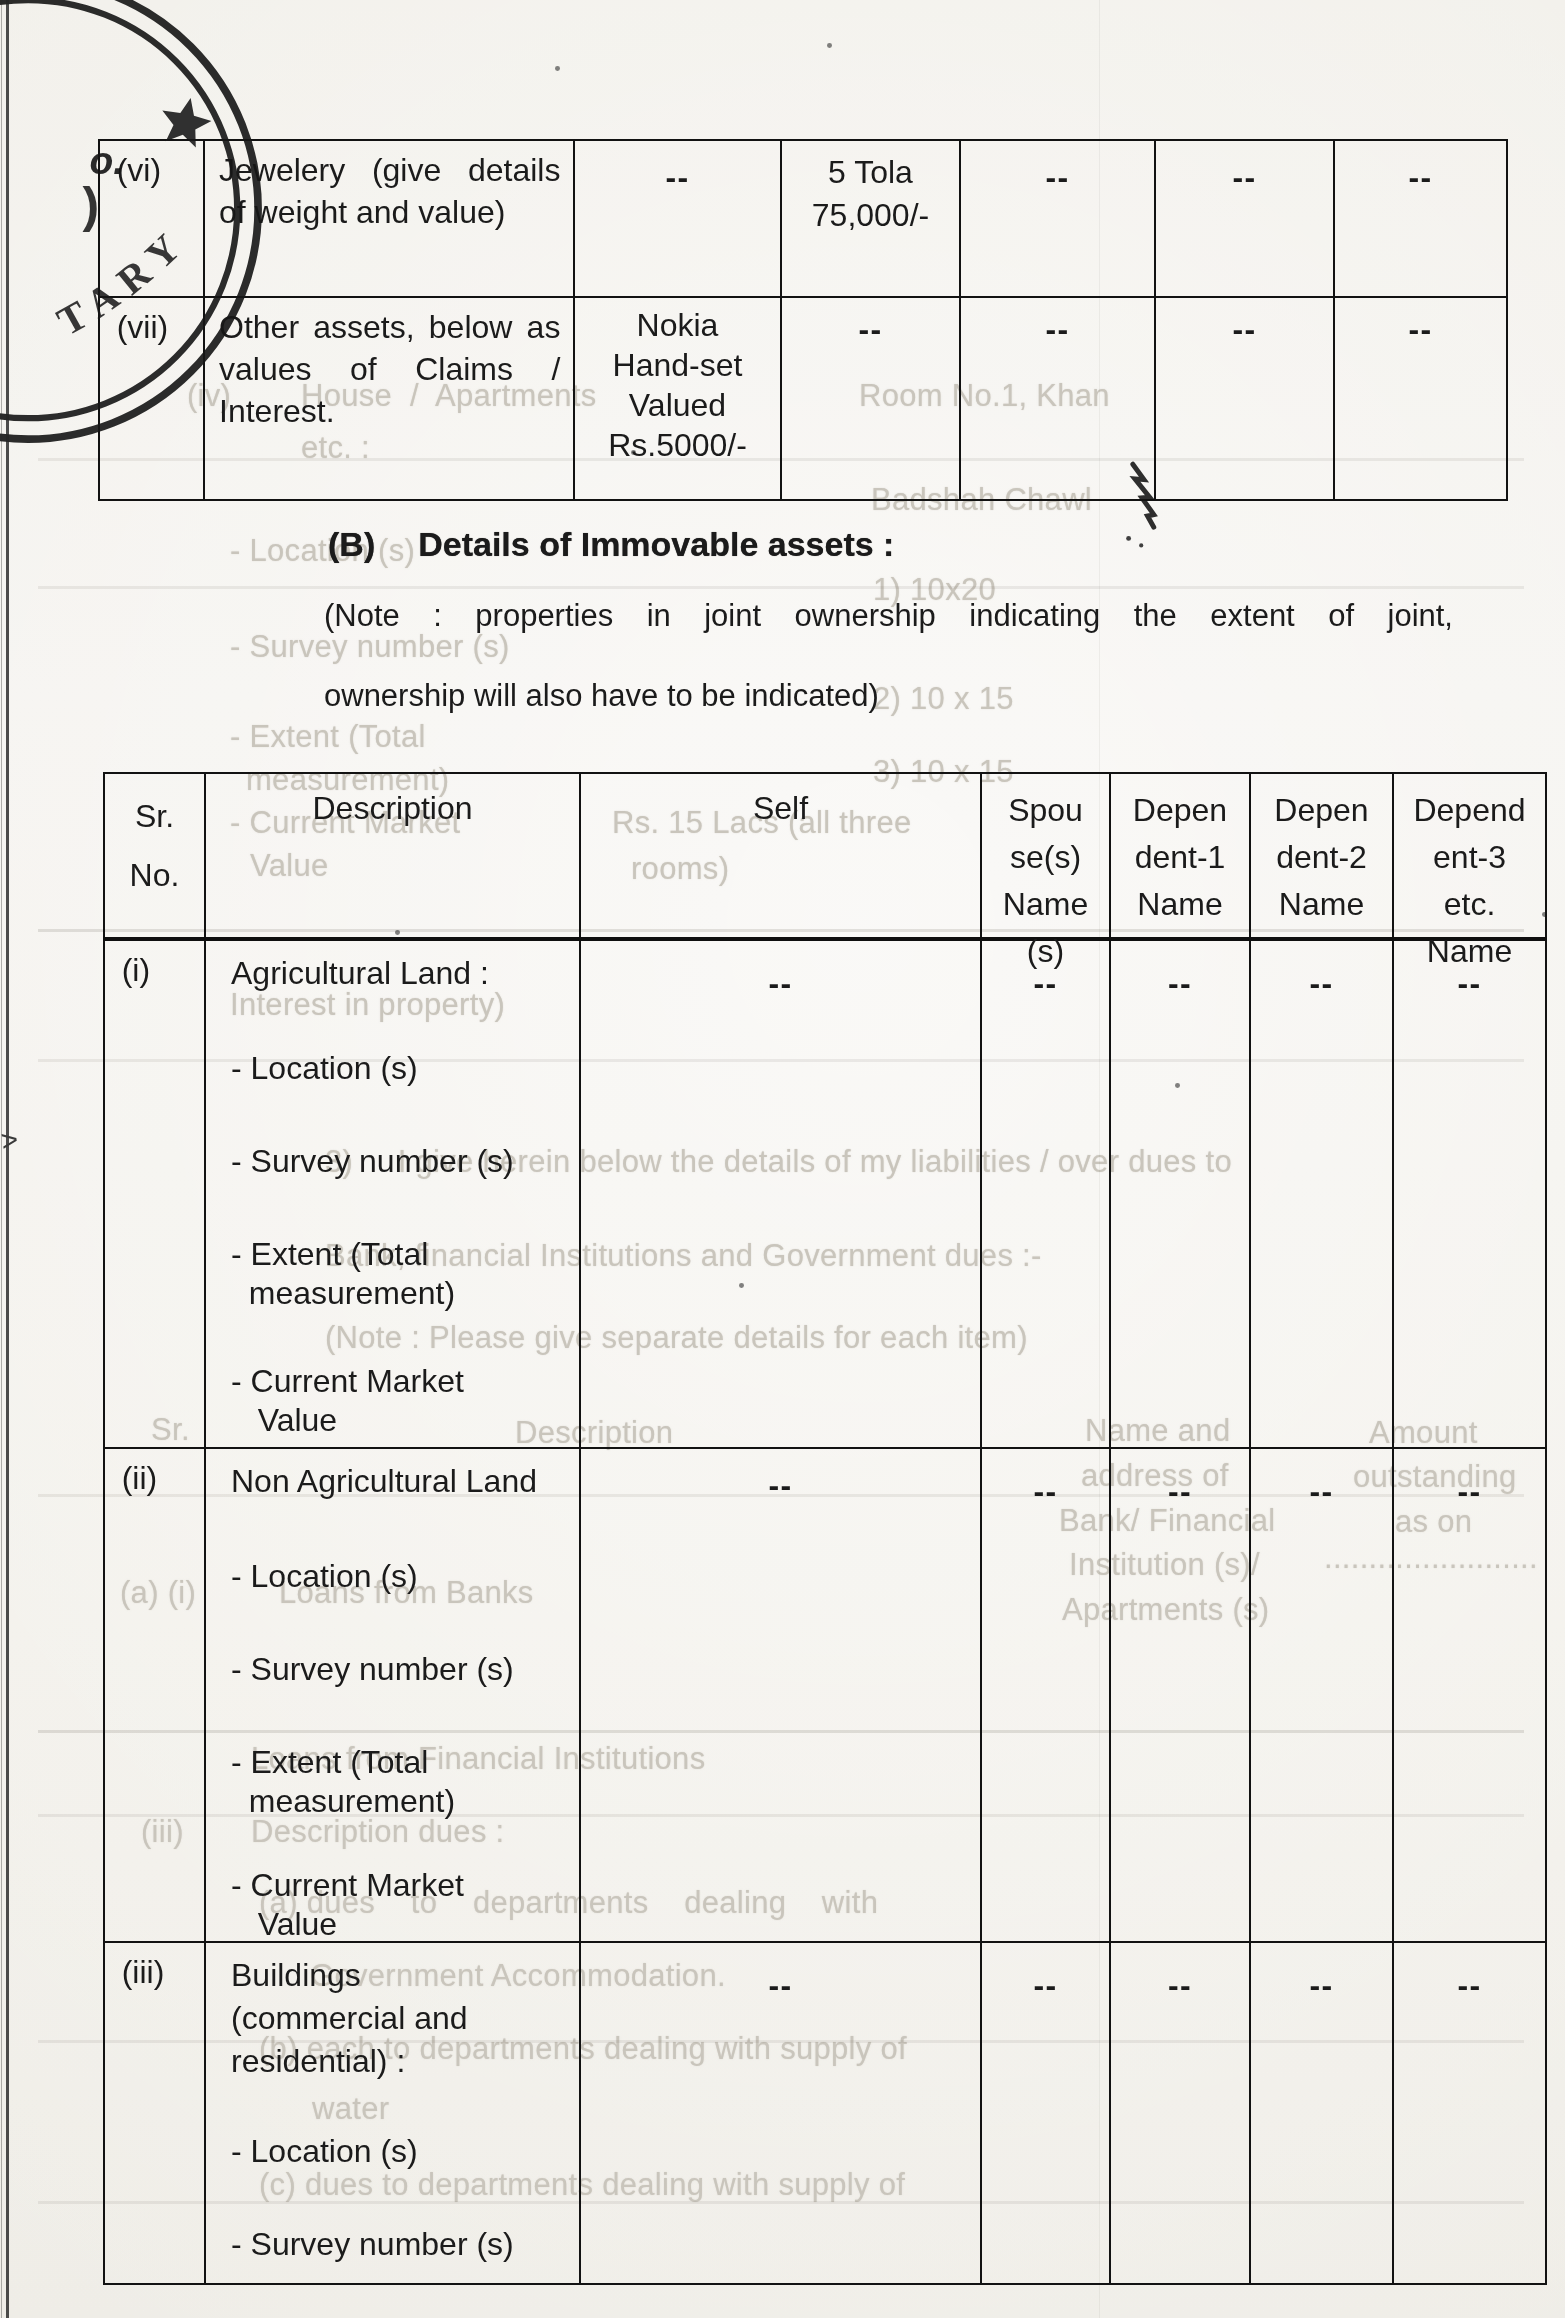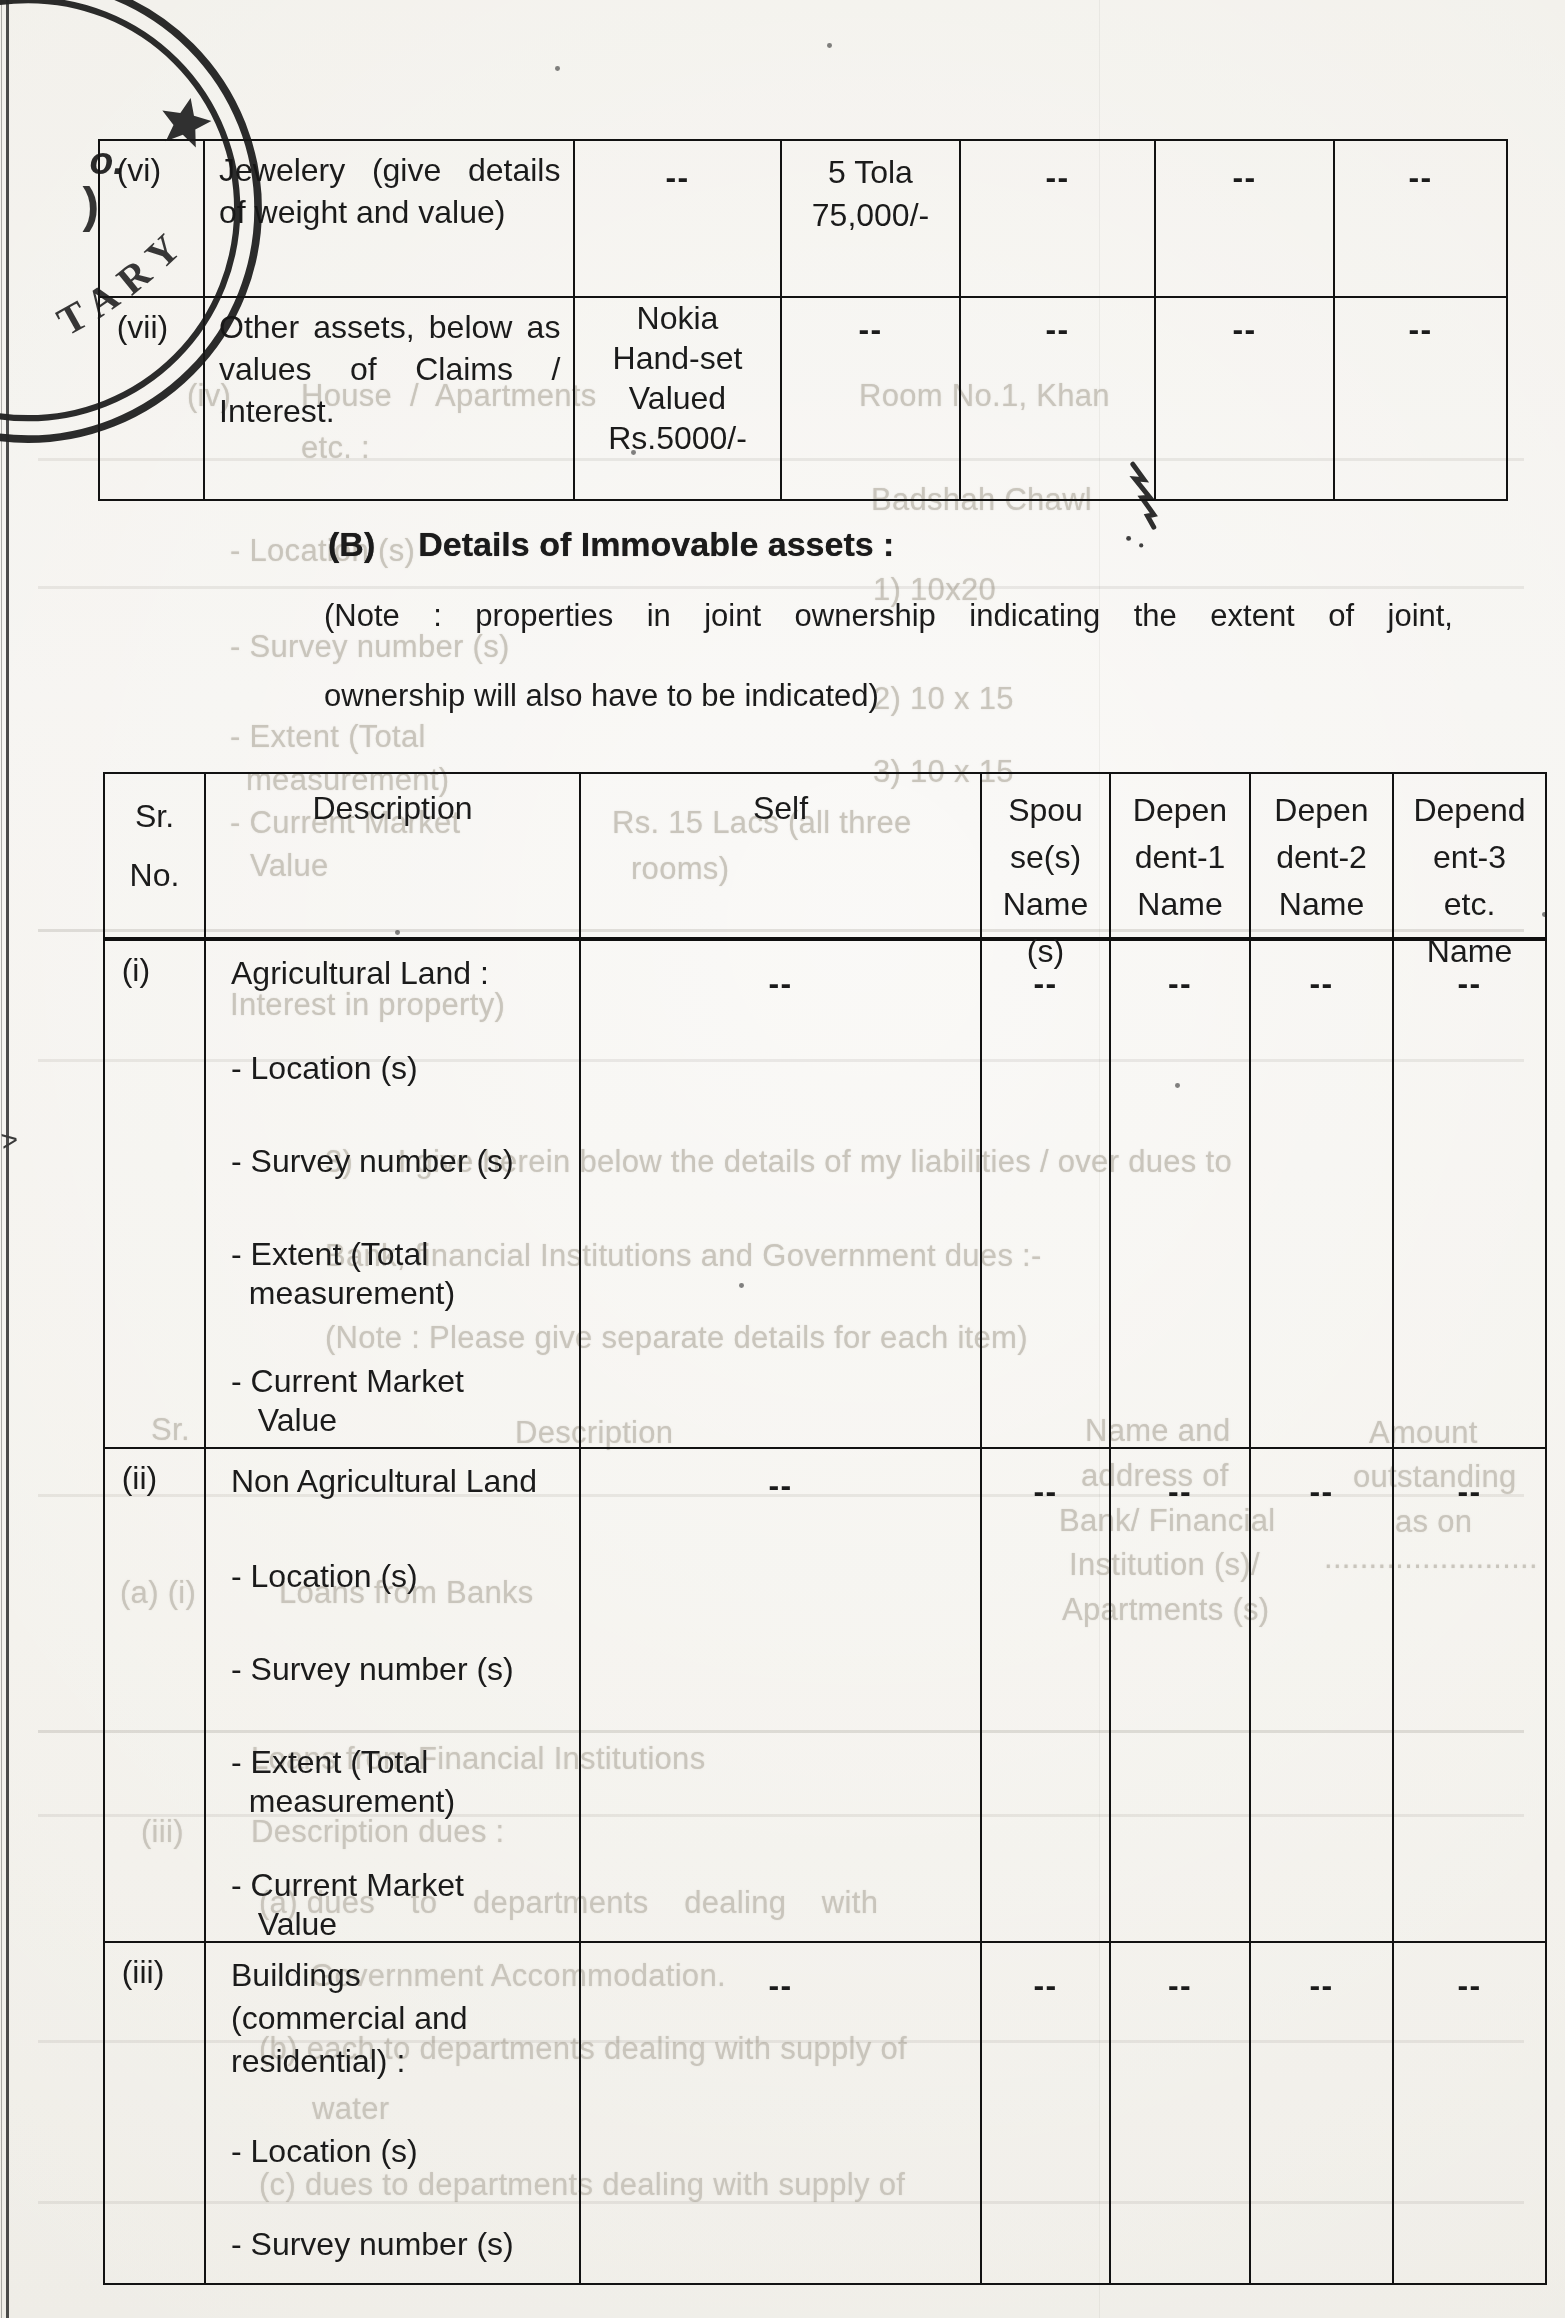--- a/index.html
+++ b/index.html
@@ -44,21 +44,21 @@
 
   .cw{box-sizing:border-box;overflow:visible;}
   .h-tvi{height:155px;}  .h-tvii{height:201px;}
   .h-hdr{height:163px;}  .h-r1{height:506px;}  .h-r2{height:492px;}  .h-r3{height:340px;}
 
   .sr{padding:11px 0 0 16.7px;font-size:32px;}
   .desc{padding:8.4px 12.6px 0 14px;font-size:32px;line-height:42px;text-align:justify;}
   .cell-c{text-align:center;font-size:32px;line-height:43px;white-space:pre-line;}
   .dash{font-weight:700;letter-spacing:1.4px;}
   .pt-sm{padding-top:9.8px;} .pt-md{padding-top:15.3px;} .pt-lg{padding-top:21px;}
-  .selfblock{padding-top:0;line-height:40px;}
+  .selfblock{padding-top:7px;line-height:40px;}
 
   .hd-cell{font-size:32px;text-align:center;white-space:pre-line;padding-top:12.6px;}
   .hd-srno{line-height:59px;}
   .hd-one{line-height:42px;}
   .hd-multi{line-height:47px;}
 
   .row-title{font-size:32px;line-height:43px;white-space:pre-wrap;padding:11px 9.8px 0 25px;}
   .row-item{font-size:32px;line-height:39px;white-space:pre-wrap;padding-left:25px;}
   .mt-a{margin-top:54px;} .mt-b{margin-top:49px;} .mt-c{margin-top:45px;}
 

